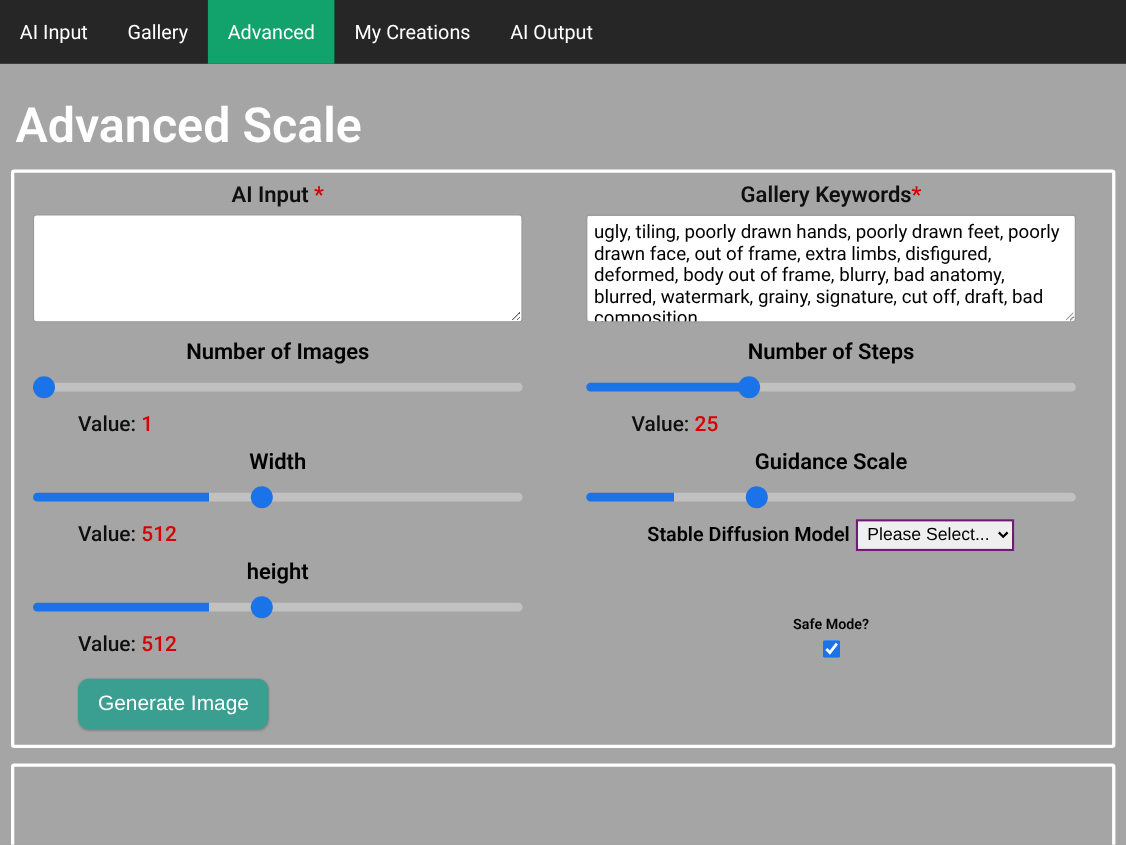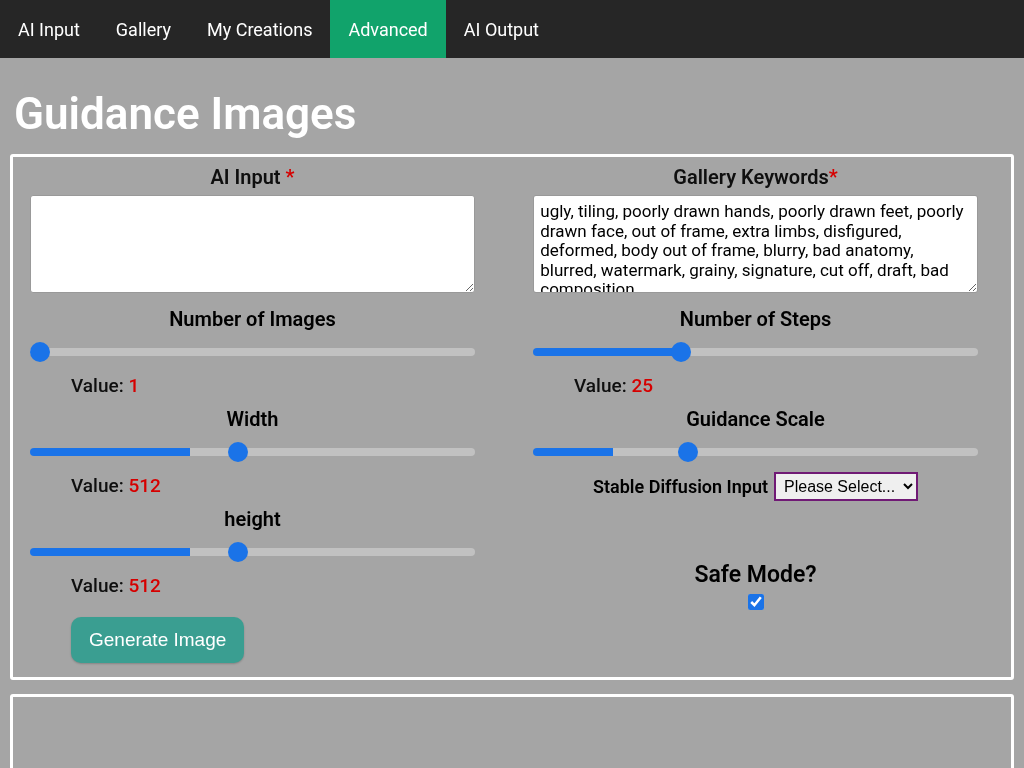--- a/index.html
+++ b/index.html
@@ -144,53 +144,53 @@
     padding: 3px 4px;
     background:#efefef;
     border:2px solid #701a75;
   }
 
   .safe-block {
     margin-top: 60px;
     text-align: center;
   }
   .safe-block .safe-label {
-    font-size: 23px;
+    font-size: 13px;
     font-weight: 600;
     display:block;
     margin-bottom:6px;
   }
   .safe-block input[type=checkbox]{
     width:16px;height:16px;accent-color:#1a73e8;
   }
 
   .clearfix::after { content:""; display:block; clear:both; }
 </style>
 </head>
 <body>
 
 <div class="navbar">
   <div class="nav-item">
       <span>AI Input</span>
     </div>
   <div class="nav-item">
       <span>Gallery</span>
     </div>
-  <div class="nav-item">
-      <span>My Creations</span>
-    </div>
   <div class="nav-item active">
       <span>Advanced</span>
     </div>
   <div class="nav-item">
+      <span>My Creations</span>
+    </div>
+  <div class="nav-item">
       <span>AI Output</span>
     </div>
 </div>
 
-<h1 class="page-title">Guidance Images</h1>
+<h1 class="page-title">Advanced Scale</h1>
 
 <div class="panel clearfix">
 
   <div class="row">
 
     <div class="col">
       <label class="field-label">
         <span>AI Input </span><span class="req">*</span>
       </label>
       <textarea class="txtarea" style=""></textarea>
@@ -235,21 +235,21 @@
           <span>Value: </span><span class="val">25</span>
         </div>
       </div>
 
       <div class="slider-wrap">
         <span class="slider-label">Guidance Scale</span>
         <input type="range" min="1" max="20" step="0.5" style="background: linear-gradient(to right, rgb(26, 115, 232) 0%, rgb(26, 115, 232) 18%, rgb(193, 193, 193) 18%, rgb(193, 193, 193) 100%);" value="7.5">
       </div>
 
       <div class="model-row">
-        <span>Stable Diffusion Input</span>
+        <span>Stable Diffusion Model</span>
         <select>
           <option>Please Select...</option>
         </select>
       </div>
 
       <div class="safe-block">
         <span class="safe-label">Safe Mode?</span>
         <input type="checkbox" checked="" style="">
       </div>
     </div>

